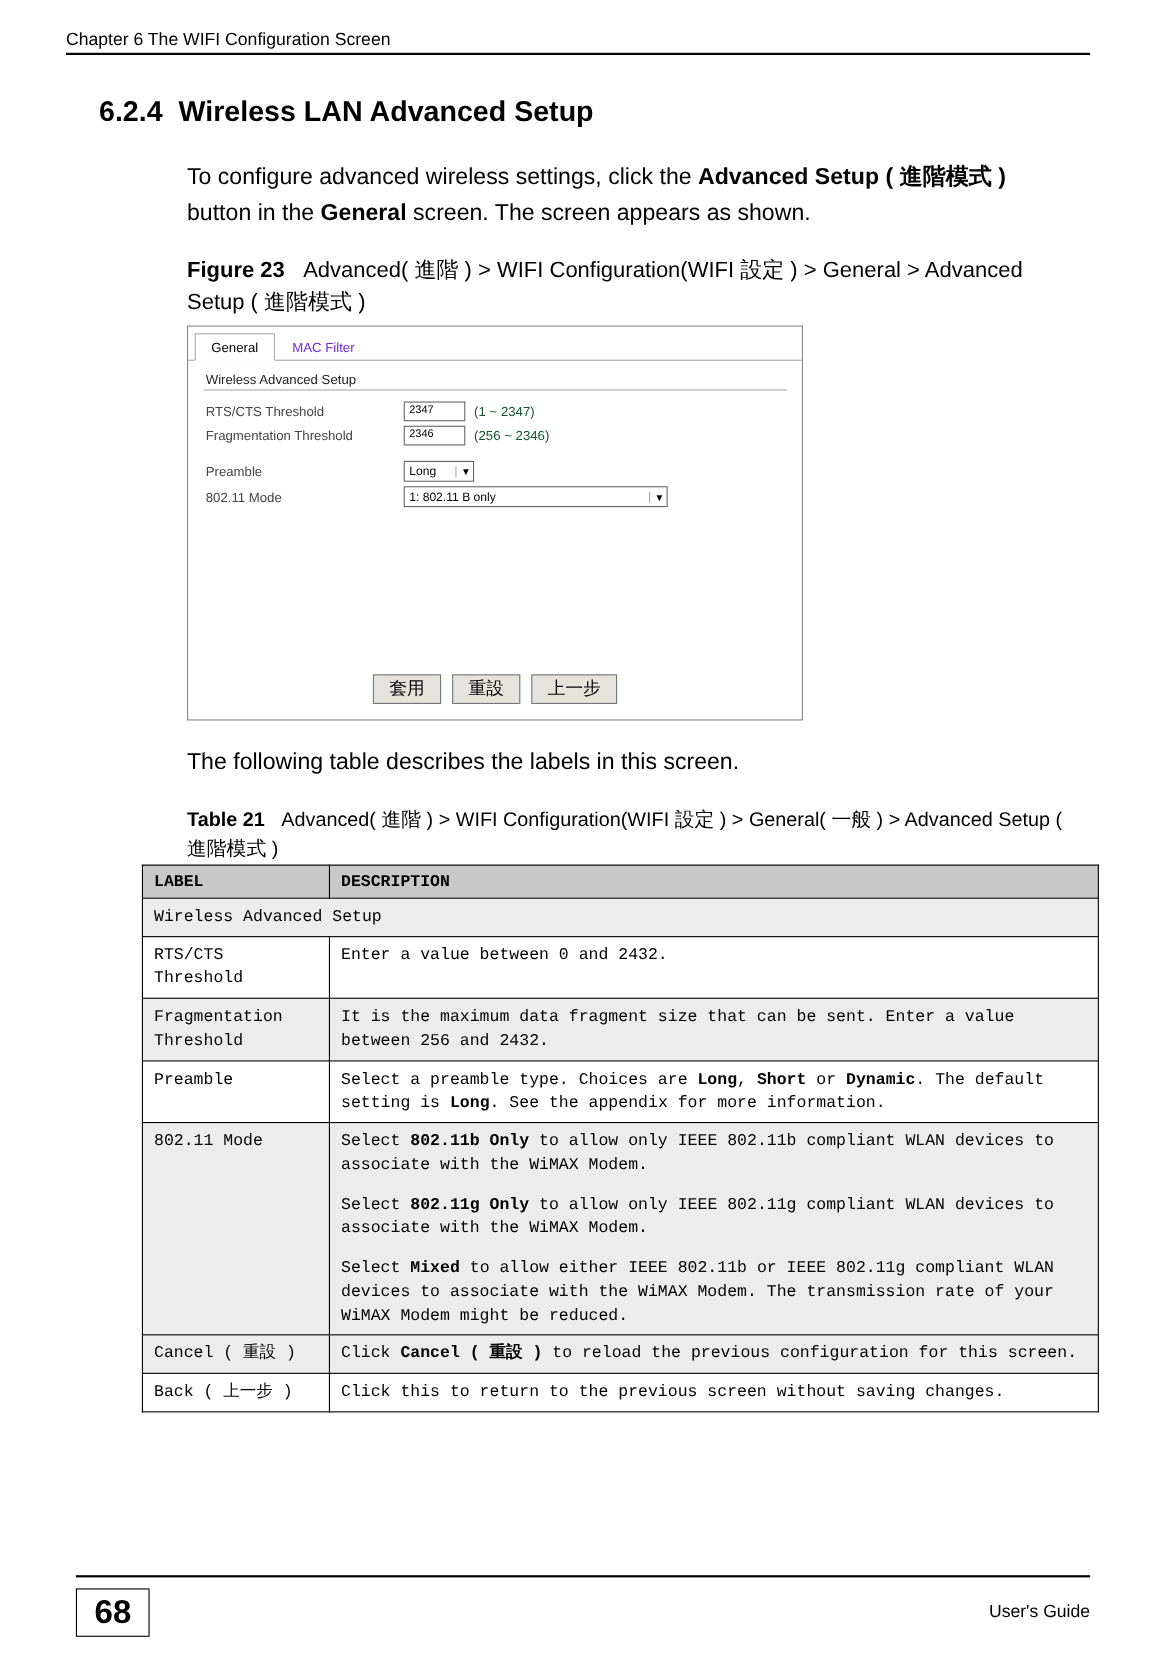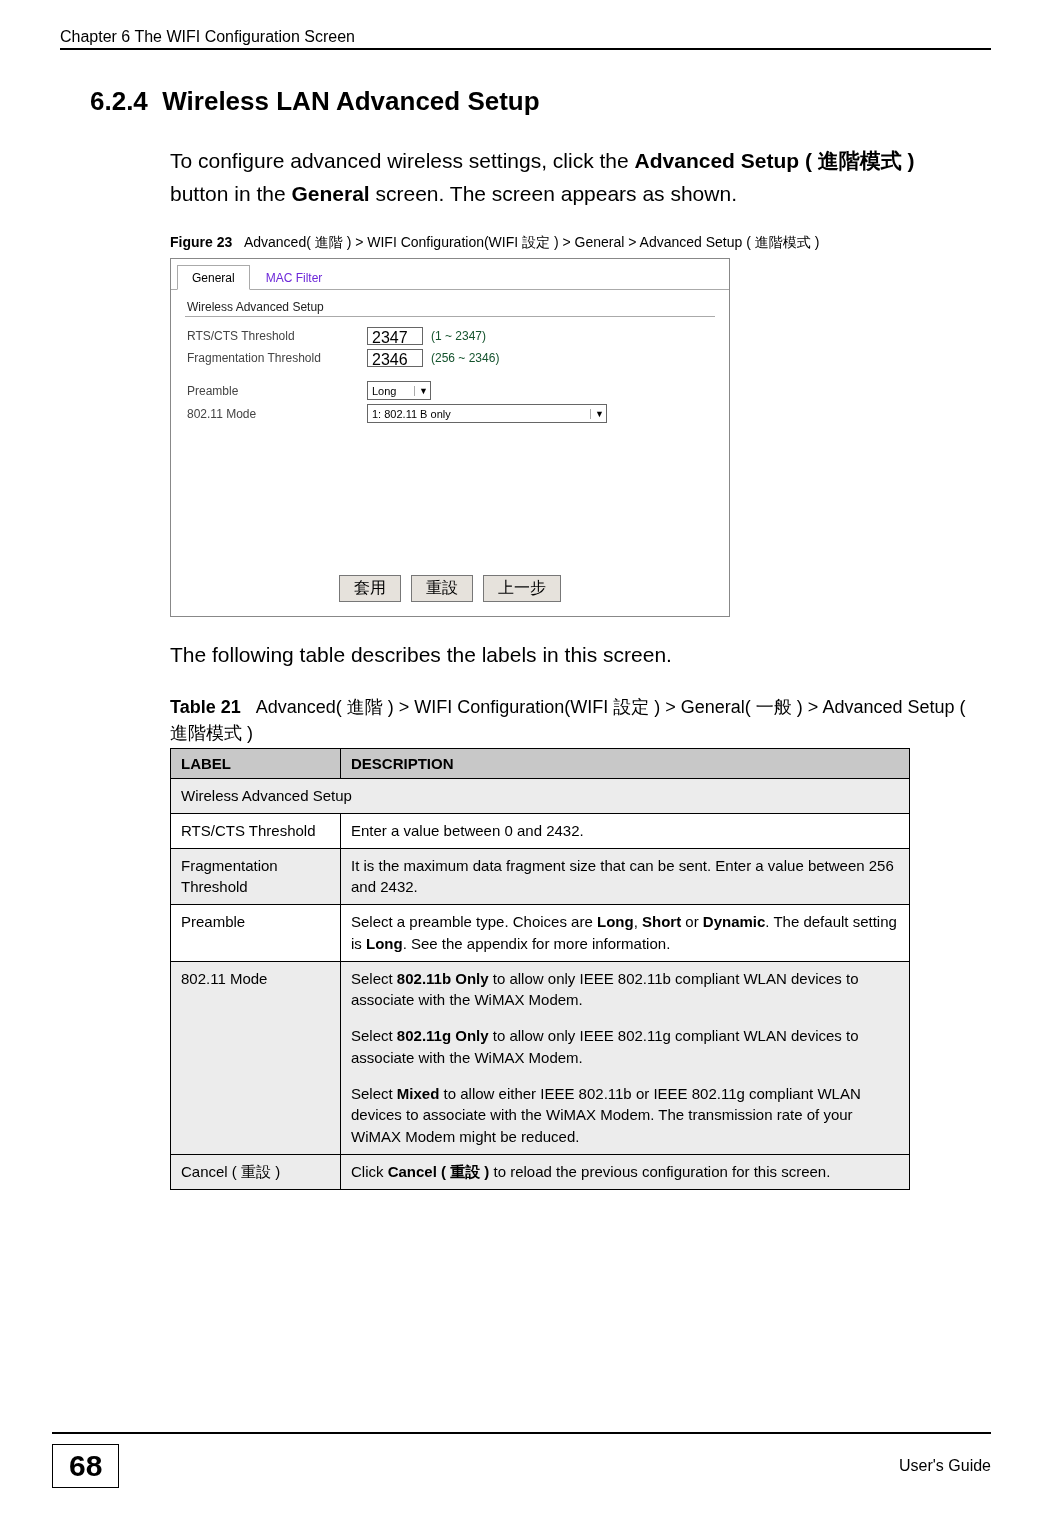--- a/index.html
+++ b/index.html
@@ -27,21 +27,21 @@
   .body-para {
     font-family: Verdana, sans-serif;
     font-size: 21px;
     margin-left: 110px;
     margin-right: 20px;
     line-height: 1.55;
     margin-bottom: 22px;
   }
   .figure-caption {
     font-family: Arial, sans-serif;
-    font-size: 14px;
+    font-size: 20px;
     margin-left: 110px;
     margin-right: 20px;
     line-height: 1.45;
     margin-bottom: 6px;
   }
   .figure-caption .bold { font-weight: bold; }
   .screenshot {
     margin-left: 110px;
     width: 560px;
     border: 1px solid #888;
@@ -52,43 +52,43 @@
   }
   .tabrow { display: flex; align-items: flex-end; gap: 2px; padding: 6px 6px 0 6px; border-bottom: 1px solid #aaa;}
   .tab { padding: 5px 14px 4px 14px; font-size: 12px; }
   .tab.active { border: 1px solid #aaa; border-bottom: 1px solid #fff; margin-bottom: -1px; background: #fff;}
   .tab.inactive { color: #6d28d9; }
   .sub-title { padding: 10px 16px 2px 16px; color: #222; }
   .sub-underline { border-bottom: 1px solid #aaa; margin: 0 14px 10px 14px; }
   .form-area { padding: 0 16px 6px 16px; }
   .form-row { display: flex; align-items: center; margin-bottom: 4px; }
   .form-label { width: 180px; color: #444; }
-  .txtbox { border: 1px solid #666; width: 56px; height: 18px; font-size: 16px; padding: 1px 4px; background: #fff; display: inline-block;}
+  .txtbox { border: 1px solid #666; width: 56px; height: 18px; font-size: 10px; padding: 1px 4px; background: #fff; display: inline-block;}
   .range-note { color: #14532d; margin-left: 8px; }
   .selectbox { border: 1px solid #666; height: 19px; font-size: 11px; padding: 0 2px 0 4px; background: #fff; display: inline-flex; align-items: center; justify-content: space-between;}
   .selectbox.small { width: 64px; }
   .selectbox.wide { width: 240px; }
   .arrow { font-size: 9px; margin-left: 8px; border-left:1px solid #aaa; padding-left:4px;}
   .btnrow { display: flex; justify-content: center; gap: 10px; padding: 12px 0 14px 0; }
   .btn { border: 1px solid #777; background: #e6e2dc; padding: 2px 14px; font-size: 16px; }
   .after-fig-para { margin-top: 4px; }
   .table-caption {
     font-family: Arial, sans-serif;
     font-size: 18px;
     margin-left: 110px;
     margin-right: 20px;
     line-height: 1.45;
     margin-bottom: 2px;
   }
   .table-caption .bold { font-weight: bold; }
   table.desc {
-    margin-left: 110px;
-    width: 740px;
+    margin-left: 69px;
+    width: 870px;
     border-collapse: collapse;
-    font-family: Liberation Sans, sans-serif;
+    font-family: Liberation Mono, monospace;
     font-size: 15px;
   }
   table.desc th {
     background: #c8c8c8;
     text-align: left;
     font-weight: bold;
     padding: 6px 10px;
     border: 1px solid #000;
   }
   table.desc td {
@@ -96,21 +96,21 @@
     padding: 6px 10px;
     vertical-align: top;
     line-height: 1.45;
   }
   table.desc tr.alt td { background: #ececec; }
   table.desc tr.span-row td { background: #ececec; }
   table.desc td .para { margin-bottom: 14px; }
   table.desc td .para:last-child { margin-bottom: 0; }
   .footer {
     position: absolute;
-    left: 52px; right: 60px; bottom: 36px;
+    left: 69px; right: 60px; bottom: 36px;
   }
   .hr-bottom { border: none; border-top: 2px solid #000; margin-bottom: 10px;}
   .footer-row { display: flex; align-items: center; }
   .page-box {
     border: 1px solid #000;
     font-family: Arial, sans-serif;
     font-size: 30px;
     font-weight: bold;
     padding: 4px 16px;
     margin-right: auto;
@@ -222,20 +222,24 @@
     </tr>
 
 
     <tr class="alt">
       <td>Cancel ( 重設 )</td>
       <td>
         <span>Click </span><b>Cancel ( 重設 )</b><span> to reload the previous configuration for this screen.</span>
       </td>
     </tr>
 
+    <tr>
+      <td>Back ( 上一步 )</td>
+      <td>Click this to return to the previous screen without saving changes.</td>
+    </tr>
   </tbody>
 </table>
 
 <div class="footer">
   <hr class="hr-bottom">
   <div class="footer-row">
     <div class="page-box">68</div>
     <div class="guide-label">User's Guide</div>
   </div>
 </div>

